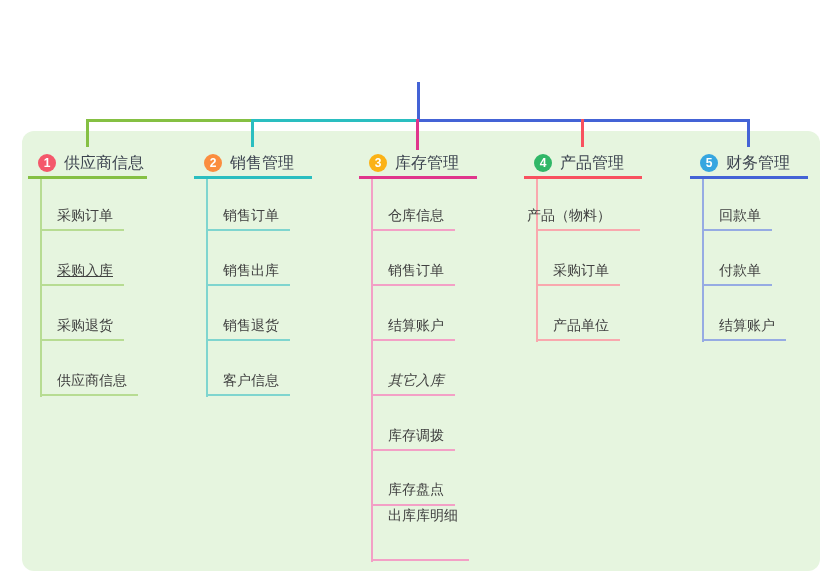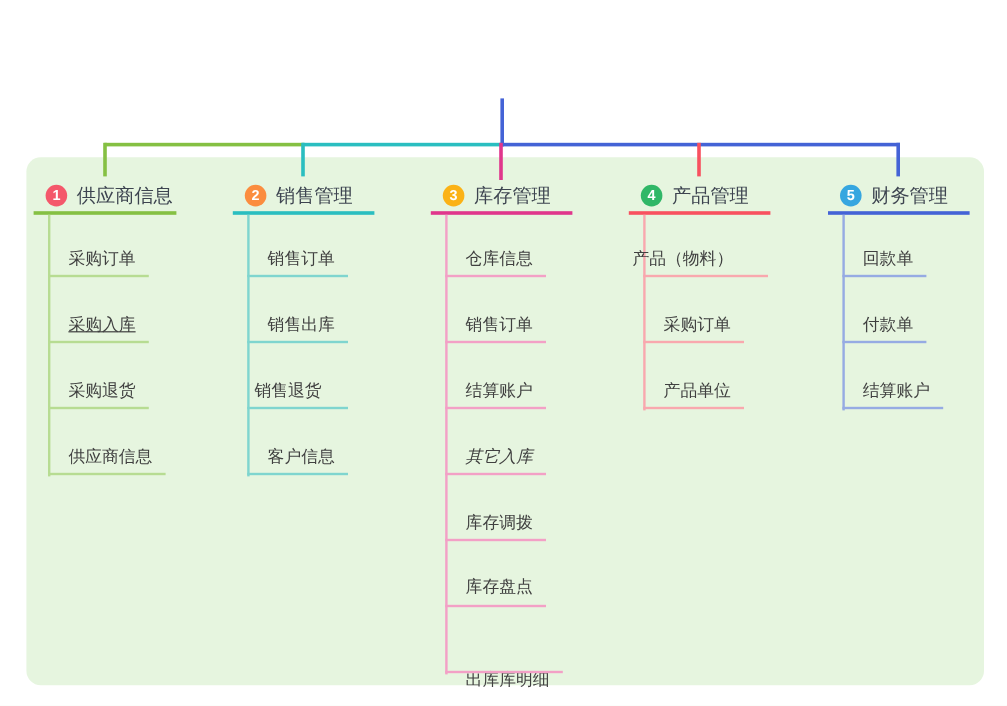--- a/index.html
+++ b/index.html
@@ -76,21 +76,21 @@
   <div class="branch-header" style="left:194px;top:150px;width:118px;">
     <span class="badge bg2">2</span>
     <span>销售管理</span>
   </div>
   <div class="line dk2" style="left:194px;top:176px;width:118px;height:3px;"></div>
   <div class="line lt2" style="left:206px;top:179px;width:2px;height:218px;"></div>
   <div class="child-label" style="left:223px;top:205px;">销售订单</div>
   <div class="line lt2" style="left:206px;top:229px;width:84px;height:2px;"></div>
   <div class="child-label" style="left:223px;top:260px;">销售出库</div>
   <div class="line lt2" style="left:206px;top:284px;width:84px;height:2px;"></div>
-  <div class="child-label" style="left:212px;top:315px;">销售退货</div>
+  <div class="child-label" style="left:223px;top:315px;">销售退货</div>
   <div class="line lt2" style="left:206px;top:339px;width:84px;height:2px;"></div>
   <div class="child-label" style="left:223px;top:370px;">客户信息</div>
   <div class="line lt2" style="left:206px;top:394px;width:84px;height:2px;"></div>
 
   <div class="branch-header" style="left:359px;top:150px;width:118px;">
     <span class="badge bg3">3</span>
     <span>库存管理</span>
   </div>
   <div class="line dk3" style="left:359px;top:176px;width:118px;height:3px;"></div>
   <div class="line lt3" style="left:371px;top:179px;width:2px;height:383px;"></div>
@@ -99,21 +99,21 @@
   <div class="child-label" style="left:388px;top:260px;">销售订单</div>
   <div class="line lt3" style="left:371px;top:284px;width:84px;height:2px;"></div>
   <div class="child-label" style="left:388px;top:315px;">结算账户</div>
   <div class="line lt3" style="left:371px;top:339px;width:84px;height:2px;"></div>
   <div class="child-label" style="left:388px;top:370px;font-style:italic;">其它入库</div>
   <div class="line lt3" style="left:371px;top:394px;width:84px;height:2px;"></div>
   <div class="child-label" style="left:388px;top:425px;">库存调拨</div>
   <div class="line lt3" style="left:371px;top:449px;width:84px;height:2px;"></div>
   <div class="child-label" style="left:388px;top:480px;font-family:Liberation Serif, serif;">库存盘点</div>
   <div class="line lt3" style="left:371px;top:504px;width:84px;height:2px;"></div>
-  <div class="child-label" style="left:388px;top:556px;">出库库明细</div>
+  <div class="child-label" style="left:388px;top:505px;">出库库明细</div>
   <div class="line lt3" style="left:371px;top:559px;width:98px;height:2px;"></div>
 
   <div class="branch-header" style="left:524px;top:150px;width:118px;">
     <span class="badge bg4">4</span>
     <span>产品管理</span>
   </div>
   <div class="line dk4" style="left:524px;top:176px;width:118px;height:3px;"></div>
   <div class="line lt4" style="left:536px;top:179px;width:2px;height:163px;"></div>
   <div class="child-label" style="left:527px;top:205px;">产品（物料）</div>
   <div class="line lt4" style="left:536px;top:229px;width:104px;height:2px;"></div>

